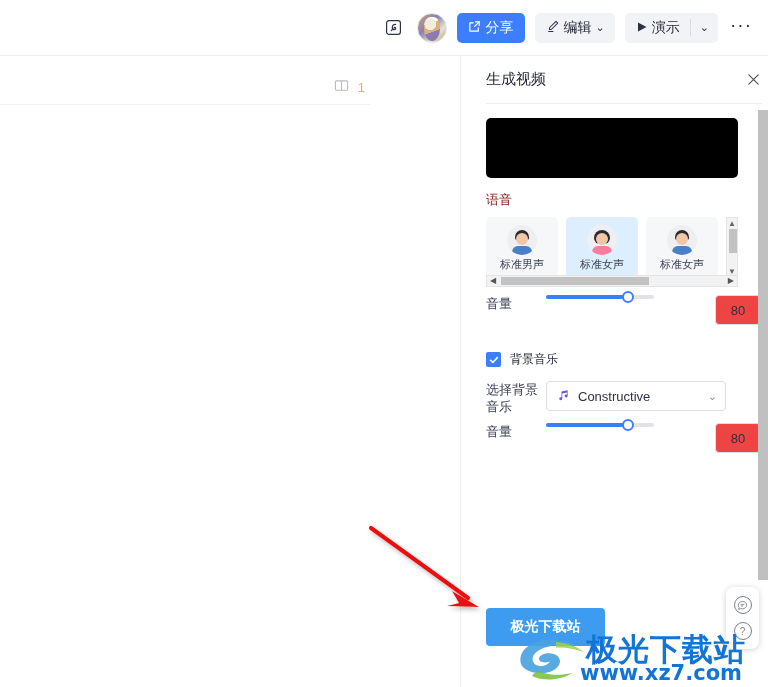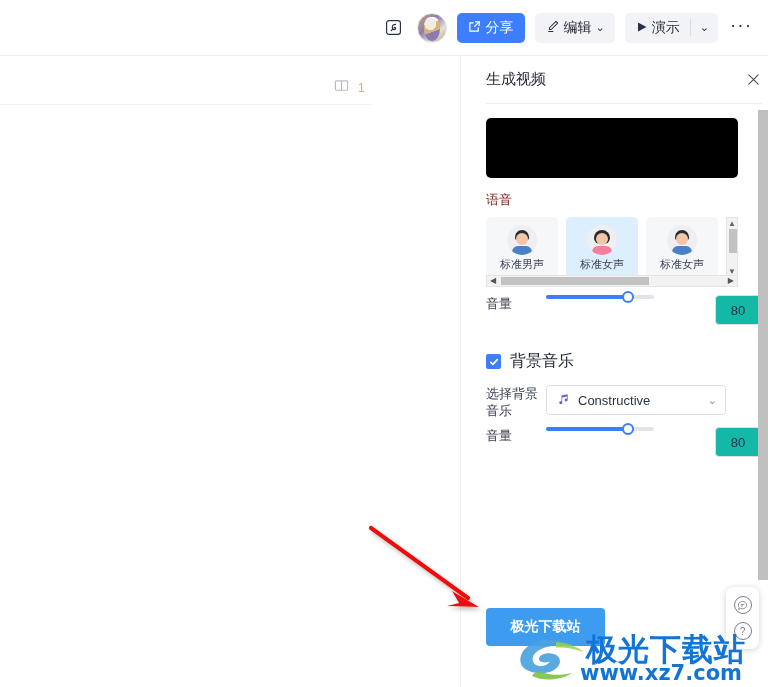--- a/index.html
+++ b/index.html
@@ -121,27 +121,27 @@
   .row-label { width:60px; font-size:13px; color:#3b4252; flex:none; }
   .slider { position:relative; width:108px; height:4px; background:#e2e3e6; border-radius:2px; flex:none; cursor:pointer; }
   .slider .fill { position:absolute; left:0; top:0; height:4px; background:#3d7eff; border-radius:2px; }
   .slider .knob {
     position:absolute; top:-4px; width:12px; height:12px; border-radius:50%;
     background:#fff; border:2px solid #3d7eff; cursor:pointer;
   }
   .numbox {
     margin-left:auto; margin-right:24px; width:46px; height:30px; border:1px solid #dcdfe6;
     border-radius:4px; display:flex; align-items:center; justify-content:center;
-    font-size:13px; color:#2b3245; background:#14b8a6;
+    font-size:13px; color:#2b3245; background:#ef4444;
   }
 
   .bgm-head { display:flex; align-items:center; gap:9px; margin-top:22px; }
   .cbx { width:15px; height:15px; border-radius:2px; background:#3d7eff; display:flex; align-items:center; justify-content:center; cursor:pointer; }
   .cbx svg { display:block; }
-  .bgm-title { font-size:16px; color:#1f2431; }
+  .bgm-title { font-size:12px; color:#1f2431; }
 
   .bgm-select-row { display:flex; align-items:flex-start; margin-top:13px; }
   .bgm-sel-label { width:60px; font-size:13px; color:#3b4252; line-height:17px; flex:none; }
   .select {
     width:180px; height:30px; border:1px solid #dcdfe6; border-radius:4px; background:#fff;
     display:flex; align-items:center; padding: 0 8px 0 10px; gap:7px; cursor:pointer;
   }
   .select .name { font-size:13px; color:#2b3245; flex:1; }
   .note-icon { color:#6b57d6; font-size:14px; line-height:1; }
 

